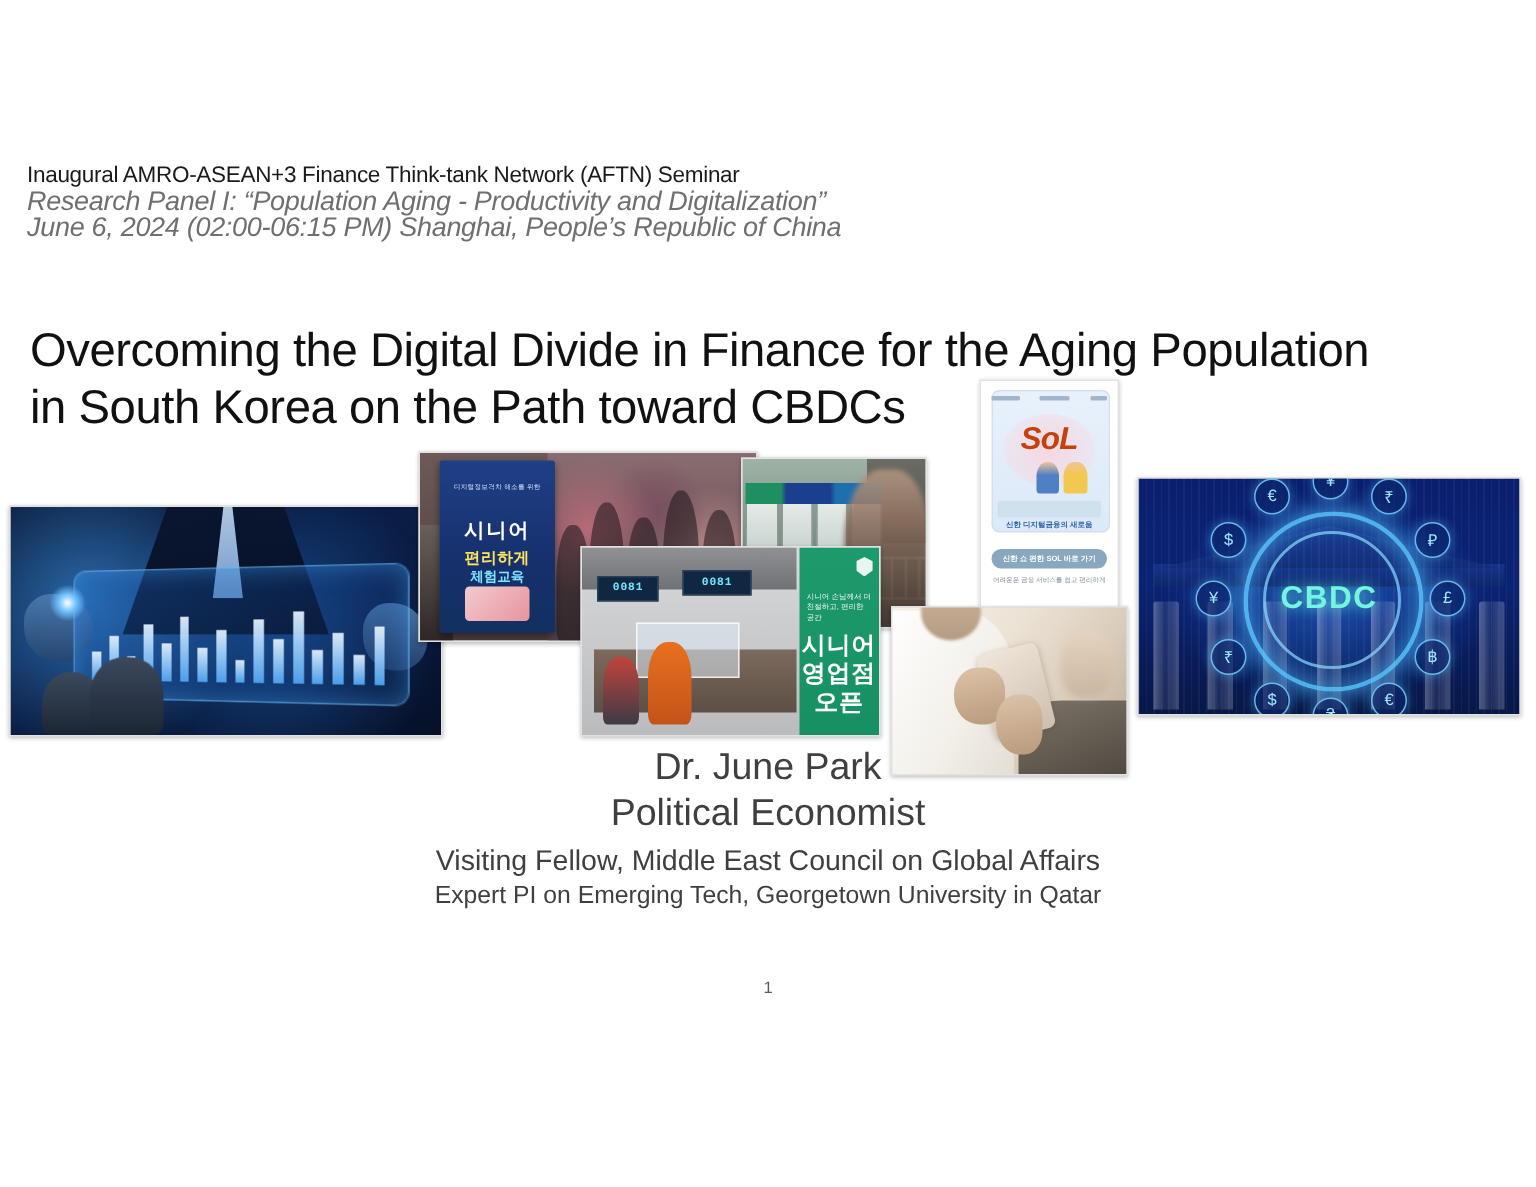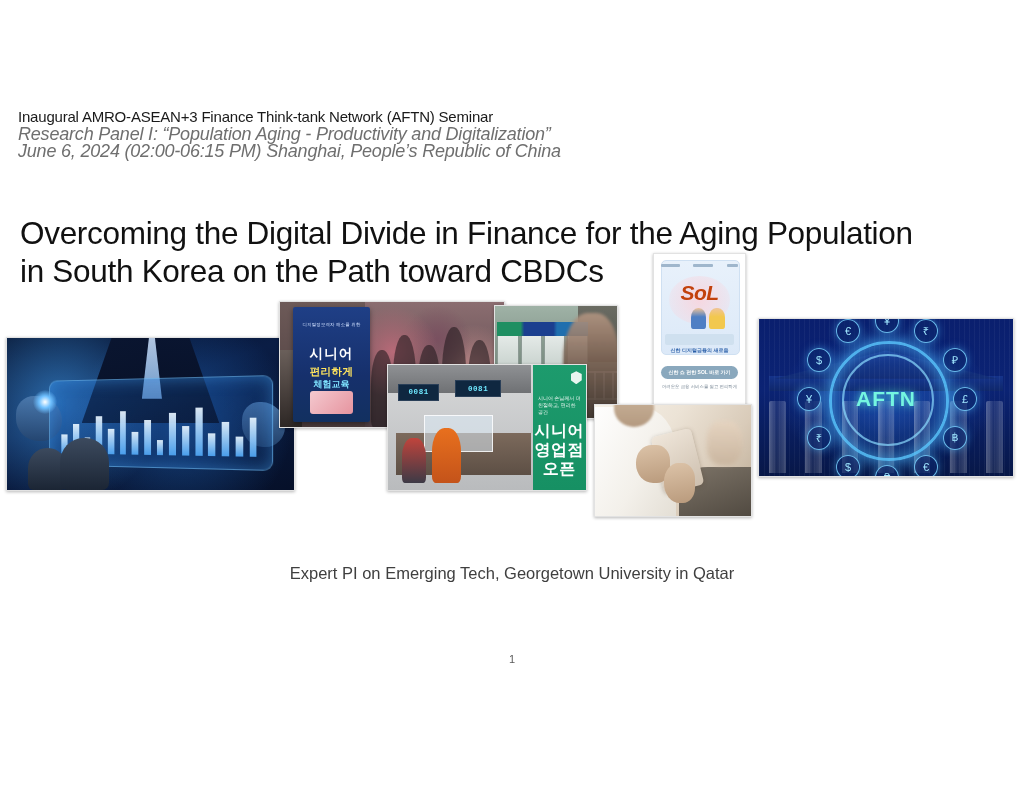--- a/index.html
+++ b/index.html
@@ -608,42 +608,47 @@
             <i></i>
             <i></i>
             <i></i>
             <i></i>
           </div>
         <div class="cbdc-arch"></div>
         <div class="cbdc-pediment"></div>
         <div class="cbdc-stripes"></div>
         <div class="cbdc-ring"></div>
         <div class="cbdc-ring2"></div>
-        <div class="cbdc-label">AFTN</div>
+        <div class="cbdc-label">CBDC</div>
         <div>
           <div class="cbdc-sym" style="left:50%;top:50%;transform:translate(0,-78px)">¥</div>
           <div class="cbdc-sym" style="left:50%;top:50%;transform:translate(39px,-68px)">₹</div>
           <div class="cbdc-sym" style="left:50%;top:50%;transform:translate(68px,-39px)">₽</div>
           <div class="cbdc-sym" style="left:50%;top:50%;transform:translate(78px,0)">£</div>
           <div class="cbdc-sym" style="left:50%;top:50%;transform:translate(68px,39px)">฿</div>
           <div class="cbdc-sym" style="left:50%;top:50%;transform:translate(39px,68px)">€</div>
           <div class="cbdc-sym" style="left:50%;top:50%;transform:translate(0,78px)">₴</div>
           <div class="cbdc-sym" style="left:50%;top:50%;transform:translate(-39px,68px)">$</div>
           <div class="cbdc-sym" style="left:50%;top:50%;transform:translate(-68px,39px)">₹</div>
           <div class="cbdc-sym" style="left:50%;top:50%;transform:translate(-78px,0)">¥</div>
           <div class="cbdc-sym" style="left:50%;top:50%;transform:translate(-68px,-39px)">$</div>
           <div class="cbdc-sym" style="left:50%;top:50%;transform:translate(-39px,-68px)">€</div>
         </div>
       </div>
     </div>
 
   </div>
 
+  <div class="author">
+    <div class="name">Dr. June Park</div>
+    <div class="role">Political Economist</div>
+  </div>
 
   <div class="affil">
+    <div class="a1">Visiting Fellow, Middle East Council on Global Affairs</div>
     <div class="a2">Expert PI on Emerging Tech, Georgetown University in Qatar</div>
   </div>
 
   <div class="pagenum">1</div>
 
   <div class="logos">
 
     
 
     

